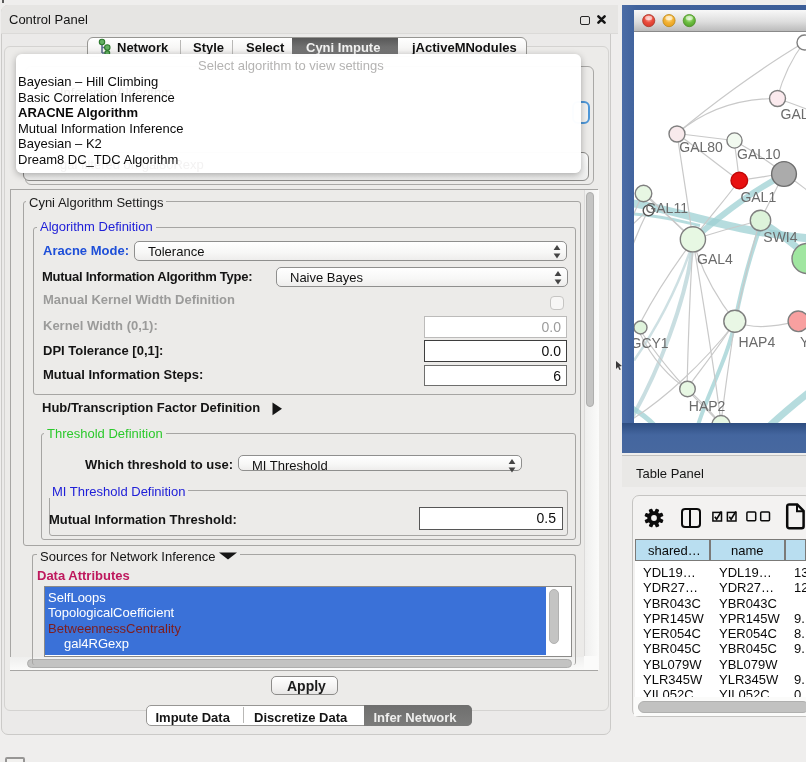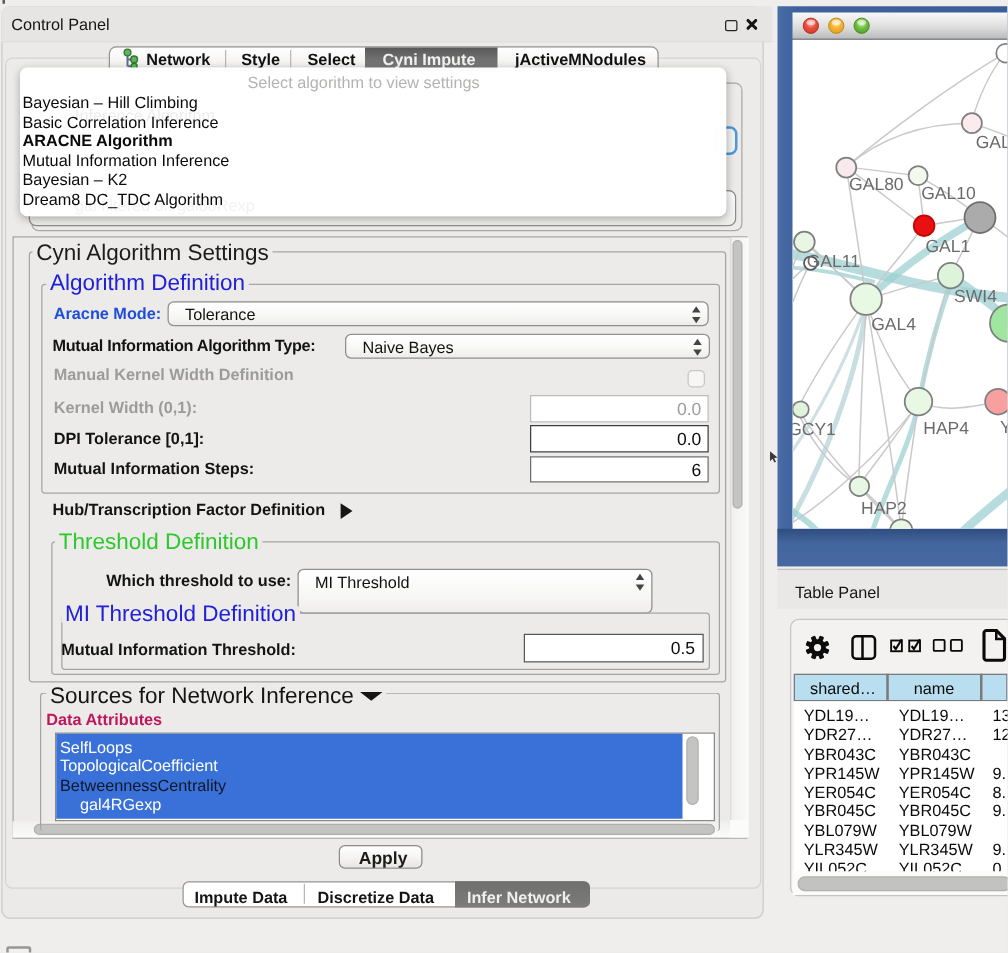--- a/index.html
+++ b/index.html
@@ -3,21 +3,21 @@
 <meta charset="utf-8">
 <style>
   html,body{margin:0;padding:0;}
   body{width:806px;height:762px;position:relative;overflow:hidden;background:#efeeed;
        font-family:"Liberation Sans", sans-serif;-webkit-font-smoothing:antialiased;}
   .abs{position:absolute;}
   .t13{font-size:13px;line-height:13px;white-space:pre;}
   .t14{font-size:14px;line-height:14px;white-space:pre;}
   .b{font-weight:bold;}
   .grp{position:absolute;border:1px solid #a6a5a3;border-radius:3px;}
-  .glabel{position:absolute;background:#ecebe9;padding:0 3px;font-size:18px;line-height:13px;white-space:pre;}
+  .glabel{position:absolute;background:#ecebe9;padding:0 3px;font-size:13px;line-height:13px;white-space:pre;}
   .combo{position:absolute;background:linear-gradient(#ffffff, #f7f7f6 60%, #eeedec);border:1px solid #8f8f8e;border-radius:5px;box-sizing:border-box;}
   .combo .ct{position:absolute;left:13px;top:3px;font-size:13px;line-height:13px;color:#111;white-space:pre;}
   .fld{position:absolute;background:#fff;box-sizing:border-box;font-size:14px;line-height:14px;text-align:right;}
 </style>
 </head>
 <body>
 
 <div class="abs" style="left:2px;top:0;width:2px;height:3px;background:#5a5a5a;"></div>
 <div class="abs" id="cpwin" style="left:1px;top:5px;width:610px;height:730px;background:#ebeae9;border:1px solid #cbcac8;border-radius:7px;box-sizing:border-box;"></div>
 <div class="abs" style="left:1px;top:5px;width:617px;height:27.5px;background:#e6e5e3;border-radius:7px 0 0 0;border-bottom:1px solid #dbdad8;"></div>
@@ -95,21 +95,21 @@
 
 <div class="abs t13 b" style="left:42px;top:400.5px;color:#141414;">Hub/Transcription Factor Definition</div>
 <svg class="abs" style="left:272px;top:402px;" width="11" height="14" viewBox="0 0 11 14">
     <polygon points="0.5,0.5 10,6.8 0.5,13.2" fill="#151515"></polygon>
   </svg>
 
 <div class="grp" style="left:41px;top:433px;width:533px;height:105px;"></div>
 <div class="glabel" style="left:44px;top:426.5px;color:#2cc92c;">Threshold Definition</div>
 
 <div class="abs t13 b" style="left:63px;top:457.5px;width:170px;text-align:right;color:#141414;">Which threshold to use:</div>
-<div class="combo" style="left:238px;top:455px;width:284px;height:36px;">
+<div class="combo" style="left:238px;top:455px;width:284px;height:16px;">
     <span class="ct">MI Threshold</span>
     <svg style="position:absolute;right:5px;top:3px;" width="8" height="14" viewBox="0 0 8 14">
       <polygon points="4,0 7.4,5 0.6,5" fill="#444"></polygon>
       <polygon points="4,13.5 7.4,8.5 0.6,8.5" fill="#444"></polygon>
     </svg>
   </div>
 
 <div class="grp" style="left:48.5px;top:490px;width:517.5px;height:44px;"></div>
 <div class="glabel" style="left:49px;top:485px;color:#2020d8;">MI Threshold Definition</div>
 <div class="abs t13 b" style="left:49px;top:512.5px;color:#141414;">Mutual Information Threshold:</div>
@@ -118,21 +118,21 @@
 <div class="grp" style="left:32px;top:553.5px;width:542px;height:110px;border-bottom:none;"></div>
 <div class="glabel" style="left:37px;top:549.5px;color:#141414;">Sources for Network Inference <svg width="18" height="8" viewBox="0 0 18 8" style="vertical-align:1px;">
       <polygon points="0,0.5 18,0.5 9,7.5" fill="#151515"></polygon>
     </svg></div>
 <div class="abs t13 b" style="left:37px;top:569px;color:#be185d;">Data Attributes</div>
 
 <div class="abs" style="left:44px;top:586px;width:527.5px;height:71px;background:#fff;border:1px solid #8b8a88;box-sizing:border-box;"></div>
 <div class="abs" style="left:45px;top:587px;width:500.5px;height:67.5px;background:#3a71d8;"></div>
 <div class="abs t13" style="left:48px;top:591px;color:#fff;">SelfLoops</div>
 <div class="abs t13" style="left:48px;top:606px;color:#fff;">TopologicalCoefficient</div>
-<div class="abs t13" style="left:48px;top:621.5px;color:#0f172a;">BetweennessCentrality</div>
+<div class="abs t13" style="left:48px;top:621.5px;color:#7f1d1d;">BetweennessCentrality</div>
 <div class="abs t13" style="left:64px;top:637px;color:#fff;">gal4RGexp</div>
 <div class="abs" style="left:548.8px;top:589px;width:10px;height:55px;background:#c4c4c3;border:1px solid #b1b1b0;border-radius:5px;box-sizing:border-box;"></div>
 
 <div class="abs" style="left:271px;top:675.5px;width:67px;height:19.5px;background:linear-gradient(#ffffff,#f3f2f1 60%,#e7e6e5);border:1px solid #8d8c8a;border-radius:5px;box-sizing:border-box;"></div>
 <div class="abs t14 b" style="left:287px;top:679px;color:#1c1c1c;">Apply</div>
 
 <div class="abs" style="left:145.5px;top:704.5px;width:326px;height:21.5px;background:#ffffff;border:1px solid #979694;border-radius:5px;box-sizing:border-box;"></div>
 <div class="abs" style="left:243px;top:707px;width:1px;height:16px;background:#b9b8b6;"></div>
 <div class="abs" style="left:363.5px;top:704.5px;width:108px;height:21.5px;background:linear-gradient(#6f6f6e,#7c7c7b);border-radius:0 5px 5px 0;"></div>
 <div class="abs t13 b" style="left:155.5px;top:711px;color:#141414;">Impute Data</div>

